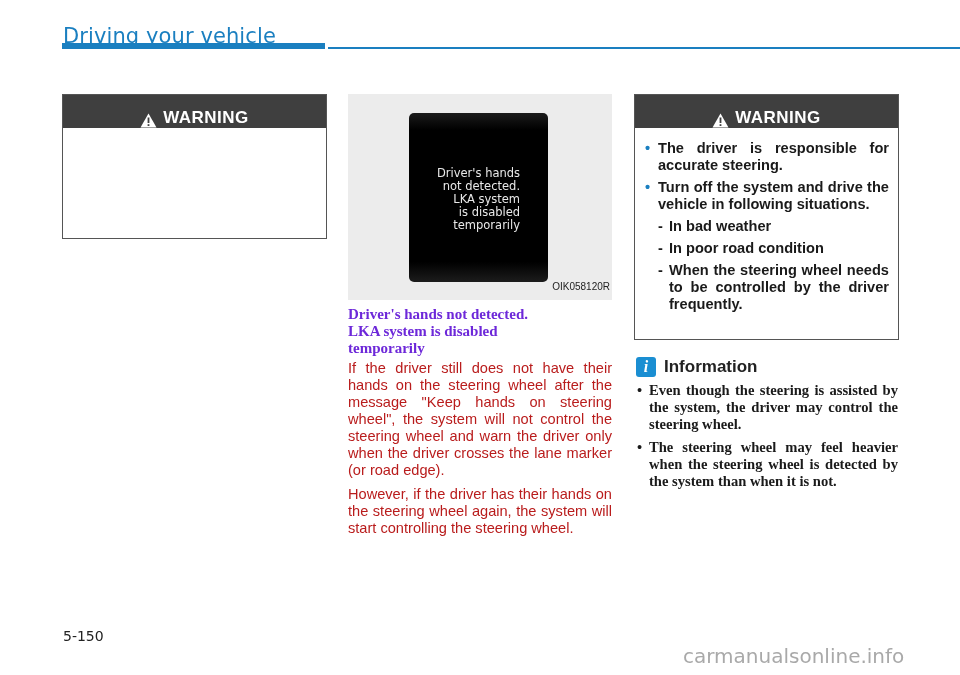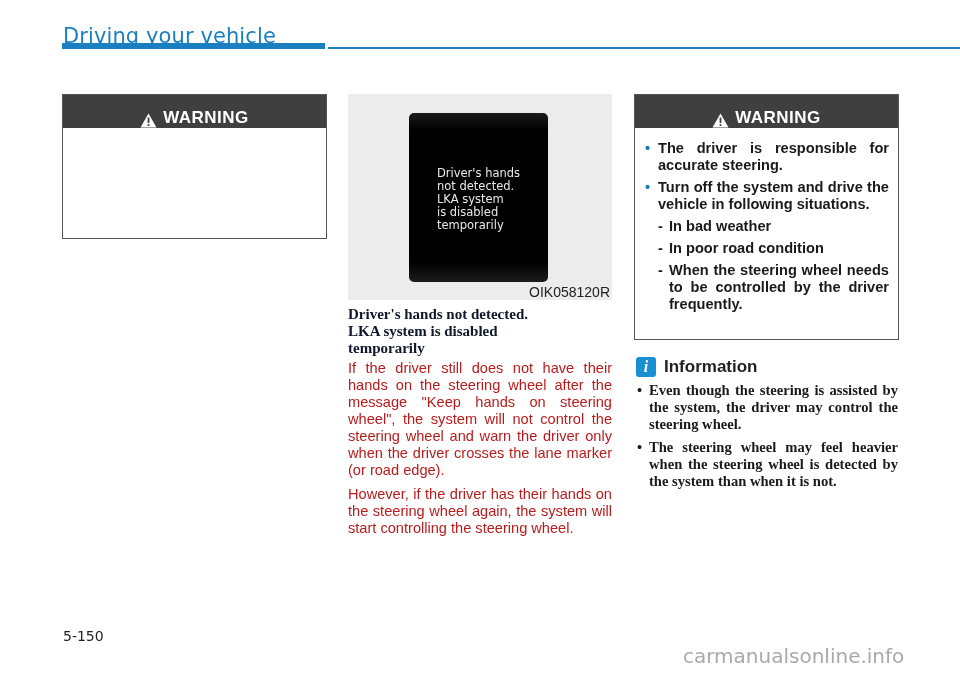--- a/index.html
+++ b/index.html
@@ -32,29 +32,29 @@
   .dash-list li { position: relative; padding-left: 11px; margin-bottom: 5px; }
   .dash-list li .dash { position: absolute; left: 0; top: 0; }
 
   .figure {
     position: absolute; left: 348px; top: 94px; width: 264px; height: 206px; background: #ececec;
   }
   .screen {
     position: absolute; left: 61px; top: 19px; width: 139px; height: 169px;
     background: linear-gradient(#1b1b1b 0%, #000 10%, #000 88%, #1c1c1c 100%);
     border-radius: 5px; color: #e8e8e8; font-family: "DejaVu Sans", sans-serif;
-    font-size: 11.5px; line-height: 13px; text-align: left;
+    font-size: 11.5px; line-height: 13px; text-align: right;
     display: flex; align-items: center; justify-content: center;
   }
   .screen div { padding-top: 4px; }
-  .fig-code { position: absolute; right: 2px; bottom: 0; font-size: 14px; color: #222; }
+  .fig-code { position: absolute; right: 2px; bottom: 8px; font-size: 10px; color: #222; }
 
   .sub-head {
     position: absolute; left: 348px; top: 306px; width: 264px;
-    font-family: "Liberation Serif", serif; font-weight: bold; font-size: 15px; line-height: 17px; color: #0f172a;
+    font-family: "Liberation Serif", serif; font-weight: bold; font-size: 15px; line-height: 17px; color: #6d28d9;
   }
   .para {
     position: absolute; left: 348px; width: 264px; font-size: 14.6px; line-height: 17px; text-align: justify; color: #b91c1c;
   }
   #para1 { top: 360px; }
   #para2 { top: 486px; }
 
   .info-head {
     position: absolute; left: 636px; top: 357px; display: flex; align-items: center;
     font-weight: bold; font-size: 17px; color: #222;

